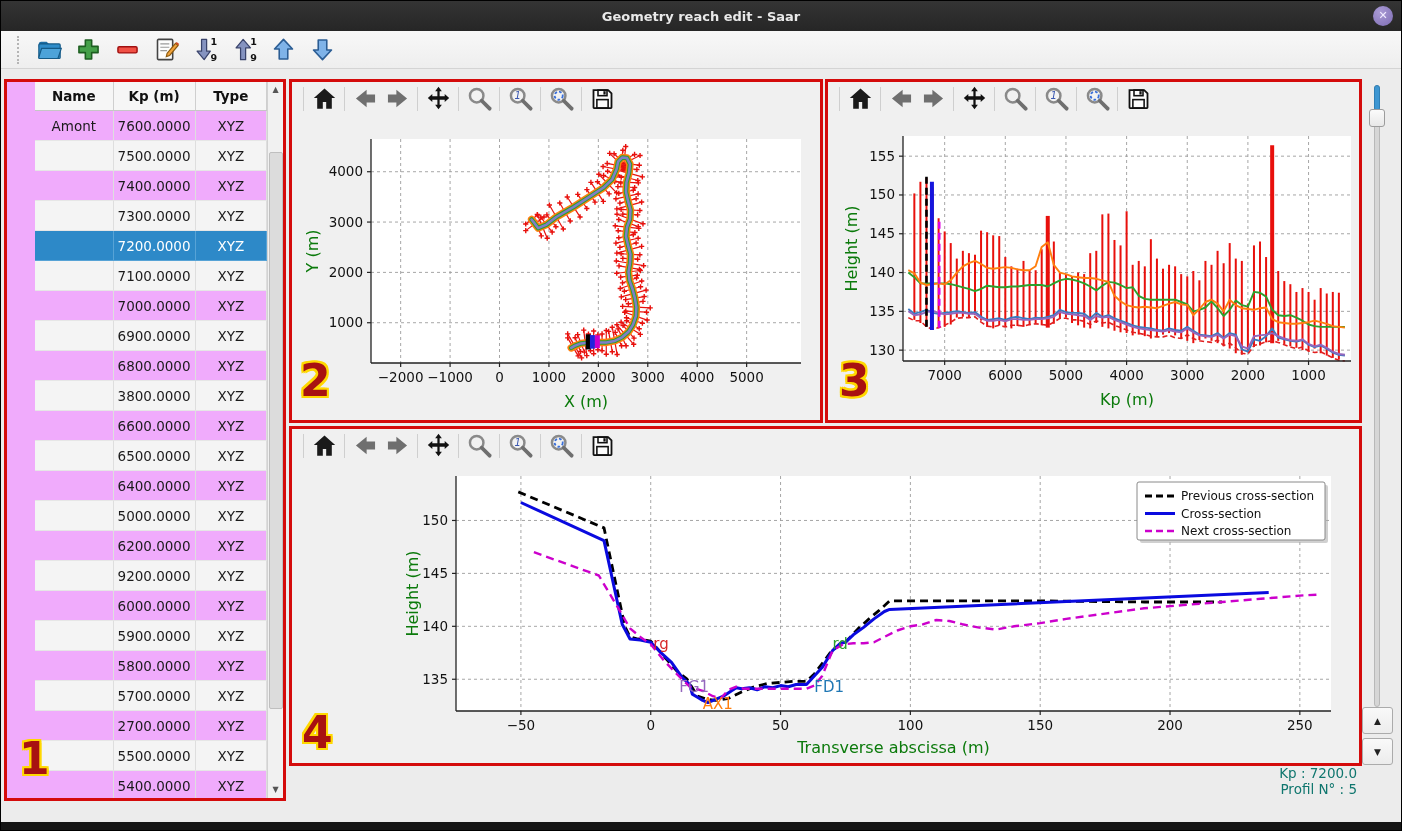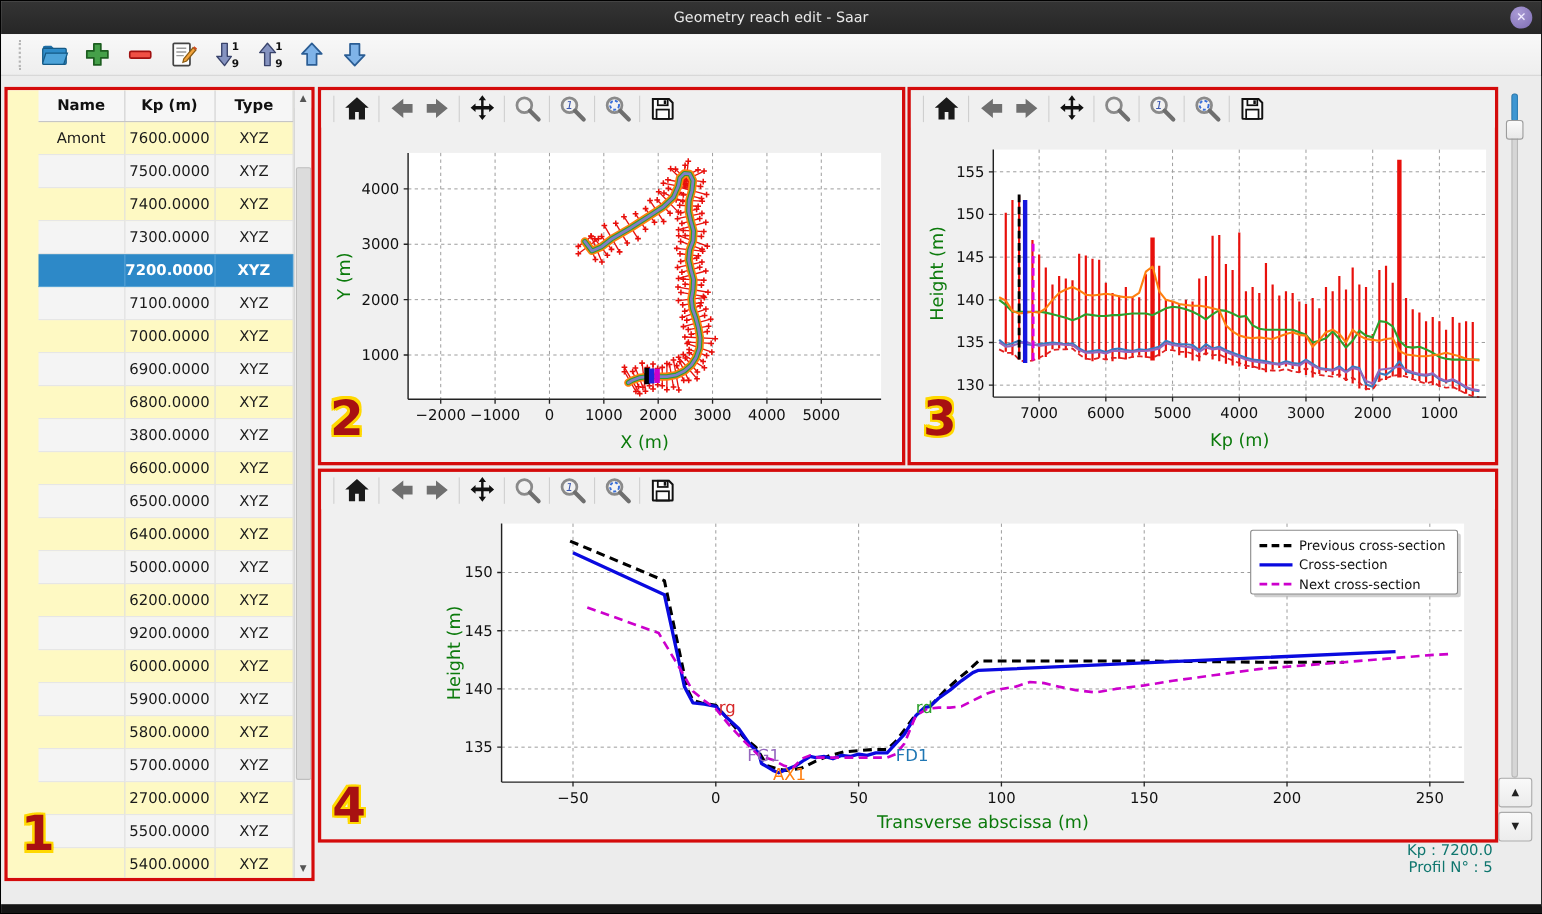--- a/index.html
+++ b/index.html
@@ -1,40 +1,40 @@
 <!DOCTYPE html>
 <html><head>
 <meta charset="utf-8">
 <style>
   html,body{margin:0;padding:0;background:#555;font-family:"DejaVu Sans","Liberation Sans",sans-serif;}
   #win{position:relative;width:1402px;height:831px;background:#ececec;border:1px solid #000;box-sizing:border-box;overflow:hidden;}
   
   #titlebar{position:absolute;left:0;top:0;width:100%;height:30px;background:linear-gradient(#343434,#262626);display:flex;align-items:center;justify-content:center;}
-  #titlebar .title{color:#e9e9e9;font-size:13px;font-weight:normal;}
+  #titlebar .title{color:#e9e9e9;font-size:13px;font-weight:bold;}
   #close-btn{position:absolute;right:8px;top:5px;width:20px;height:20px;border-radius:50%;background:radial-gradient(circle at 35% 30%,#a99ad4,#7e6db4);color:#f2ecff;font-size:11px;line-height:20px;text-align:center;cursor:pointer;}
   
   #main-toolbar{position:absolute;left:0;top:30px;width:100%;height:38px;background:linear-gradient(#f8f8f8,#eeeeee);border-bottom:1px solid #d4d4d4;display:flex;align-items:center;gap:9px;padding-left:16px;box-sizing:border-box;}
   #toolbar-grip{width:4px;height:28px;border-left:2px dotted #b5b5b5;margin-right:2px;}
   .tbtn{border:none;background:transparent;width:30px;height:30px;padding:1px;cursor:pointer;}
   
   #workspace{position:absolute;left:0;top:68px;width:1402px;height:755px;background:#ececec;}
   .panel{position:absolute;border:3px solid #d40b0b;background:#f0f0f0;box-sizing:border-box;overflow:hidden;}
   #panel1{left:3px;top:10px;width:282px;height:722px;background:#fff;}
   #panel2{left:288px;top:10px;width:534px;height:344px;}
   #panel3{left:824px;top:10px;width:537px;height:344px;}
   #panel4{left:288px;top:357px;width:1073px;height:340px;}
   
-  #tablewrap{position:absolute;left:0;top:0;right:16px;bottom:0;background:#fef9c3;padding-left:28px;}
+  #tablewrap{position:absolute;left:0;top:0;right:16px;bottom:0;background:#f0abfc;padding-left:28px;}
   .thead{display:flex;height:28px;background:#f6f6f6;border-bottom:1px solid #c6c6c6;}
   .thead .hc{display:flex;align-items:center;justify-content:center;font-size:13.5px;font-weight:bold;color:#111;border-right:1px solid #cfcfcf;box-sizing:border-box;}
   .trow{display:flex;height:30px;text-align:right;}
   .trow.odd{background:#f4f4f4;}
   .trow .tc{display:flex;align-items:center;justify-content:center;font-size:13.5px;color:#1b1b1b;border-right:1px solid #dedede;border-bottom:1px solid #e6e6e6;box-sizing:border-box;}
   .trow.selected{background:#2d89c8;}
-  .trow.selected .tc{color:#fff;border-right-color:#57a3d6;border-bottom-color:#57a3d6;font-weight:bold;}
+  .trow.selected .tc{color:#fff;border-right-color:#57a3d6;border-bottom-color:#57a3d6;}
   .c-name{width:88px;} .c-kp{width:92px;} .c-type{width:80px;}
   #table-scrollbar{position:absolute;right:0;top:0;bottom:0;width:16px;background:#f1f1f1;border-left:1px solid #d2d2d2;box-sizing:border-box;}
   .sb-btn{position:absolute;left:0;width:15px;height:16px;text-align:center;font-size:8px;color:#555;line-height:16px;cursor:pointer;background:#f1f1f1;}
   #sb-up{top:0;} #sb-down{bottom:0;}
   #sb-thumb{position:absolute;left:1px;top:70px;width:12px;height:555px;background:#dcdcdc;border:1px solid #bfbfbf;border-radius:2px;cursor:pointer;}
   
   .mpl-toolbar{height:34px;display:flex;align-items:center;gap:2px;padding-left:8px;background:#f0f0f0;}
   .mplbtn{border:none;background:transparent;width:30px;height:30px;padding:1px;cursor:pointer;}
   .mpl-sep{width:1px;height:24px;background:#cfcfcf;margin:0 3px;}
   .chartbox{position:relative;}

